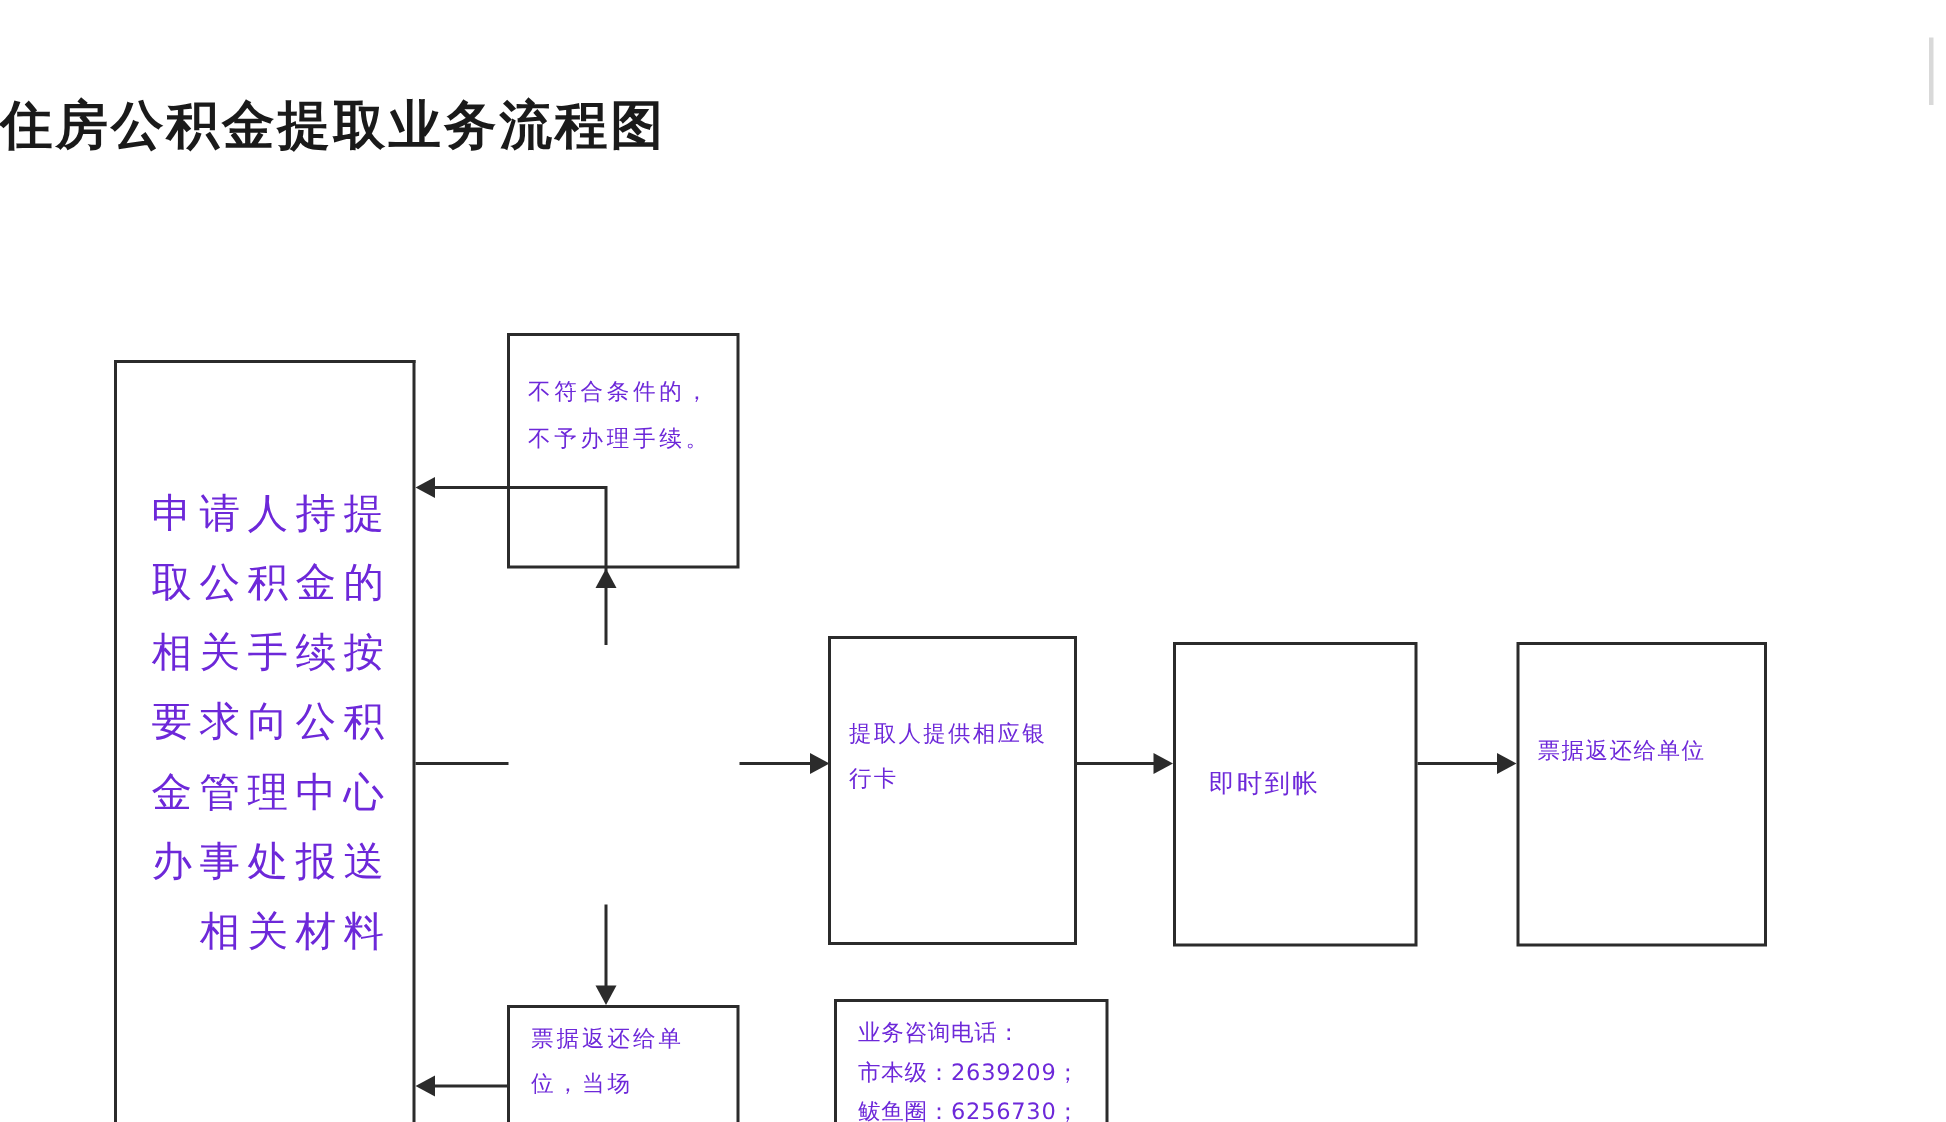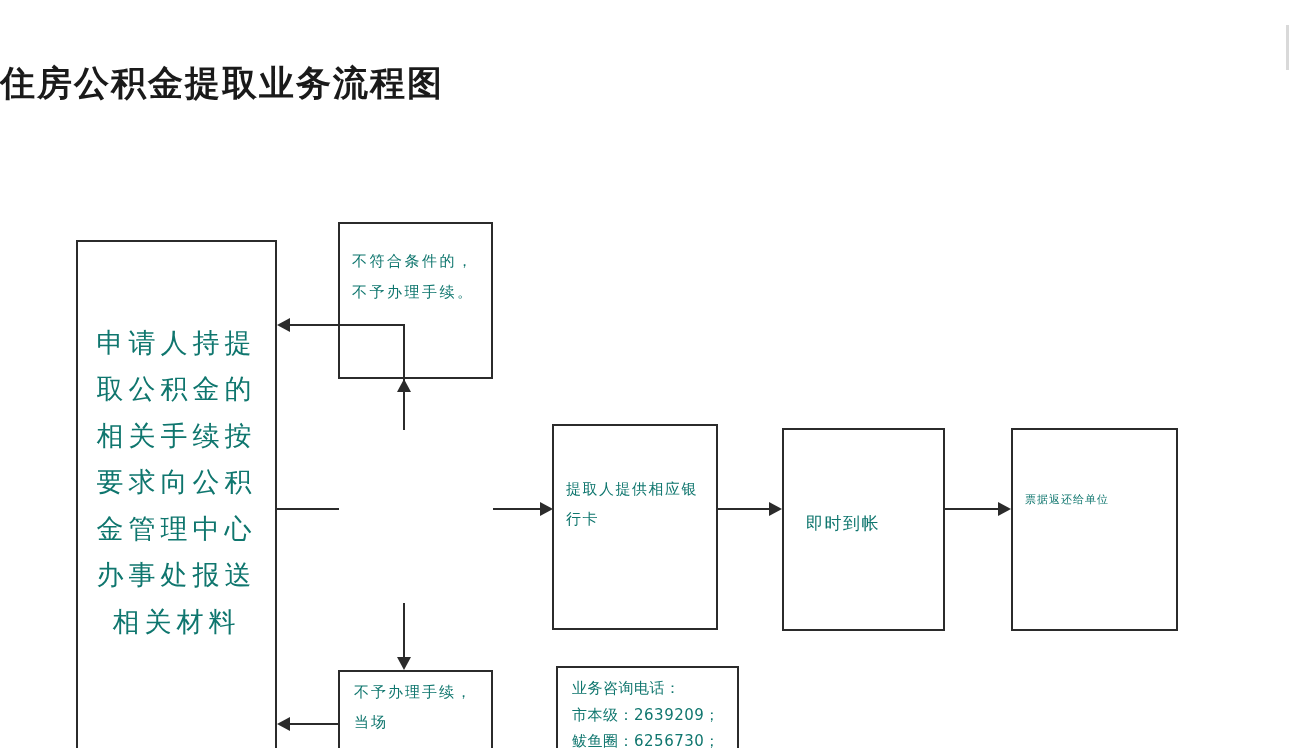--- a/index.html
+++ b/index.html
@@ -40,39 +40,39 @@
     box-sizing: border-box;
     border: 2px solid #2b2b2b;
     background: #ffffff;
     display: flex;
     align-items: center;
     overflow: hidden;
   }
   .node .node-text {
     display: block;
     width: 100%;
-    color: #0f766e;
+    color: #6d28d9;
     font-family: "DejaVu Sans", "Liberation Sans", sans-serif;
   }
 
   
   #node-applicant {
     left: 76px;
     top: 240px;
     width: 201px;
     height: 508px;
     border-bottom: none;
     align-items: flex-start;
   }
   #node-applicant .node-text {
     padding: 78px 14px 0 14px;
     font-size: 27px;
     line-height: 1.72;
     letter-spacing: 5px;
-    text-align: center;
+    text-align: right;
   }
 
   
   #node-reject {
     left: 338px;
     top: 222px;
     width: 155px;
     height: 157px;
   }
   #node-reject .node-text {
@@ -131,21 +131,21 @@
 
   
   #node-receipt {
     left: 1011px;
     top: 428px;
     width: 167px;
     height: 203px;
   }
   #node-receipt .node-text {
     padding: 0 12px 60px 12px;
-    font-size: 11px;
+    font-size: 15px;
     line-height: 1.6;
     letter-spacing: 1px;
     text-align: left;
   }
 
   
   #node-incomplete {
     left: 338px;
     top: 670px;
     width: 155px;
@@ -243,21 +243,21 @@
 
   <div class="node" id="node-instant">
     <span class="node-text">即时到帐</span>
   </div>
 
   <div class="node" id="node-receipt">
     <span class="node-text">票据返还给单位</span>
   </div>
 
   <div class="node" id="node-incomplete">
-    <span class="node-text">不予办理手续，当场</span>
+    <span class="node-text">票据返还给单位，当场</span>
   </div>
 
   <div class="node" id="node-contact">
     <span class="node-text">业务咨询电话：
 市本级：2639209；
 鲅鱼圈：6256730；</span>
   </div>
 
   <div class="conn conn-v" style="left:403px; top:324px; height:57px;"></div>
   <div class="conn conn-h" style="left:289px; top:324px; width:115px;"></div>

